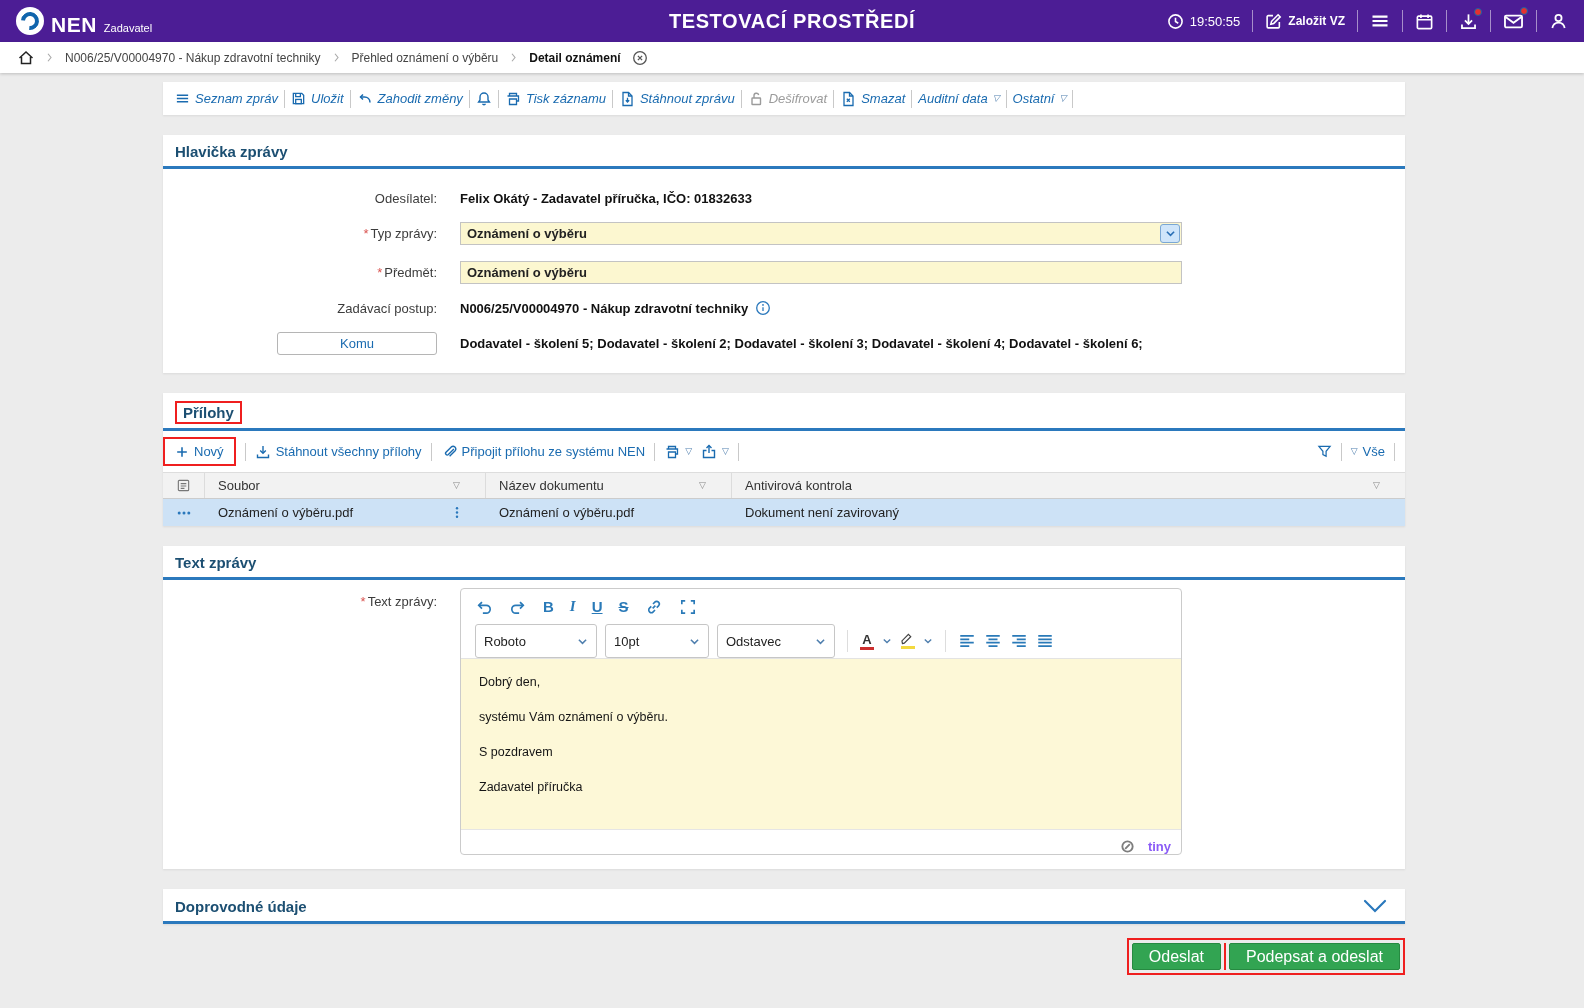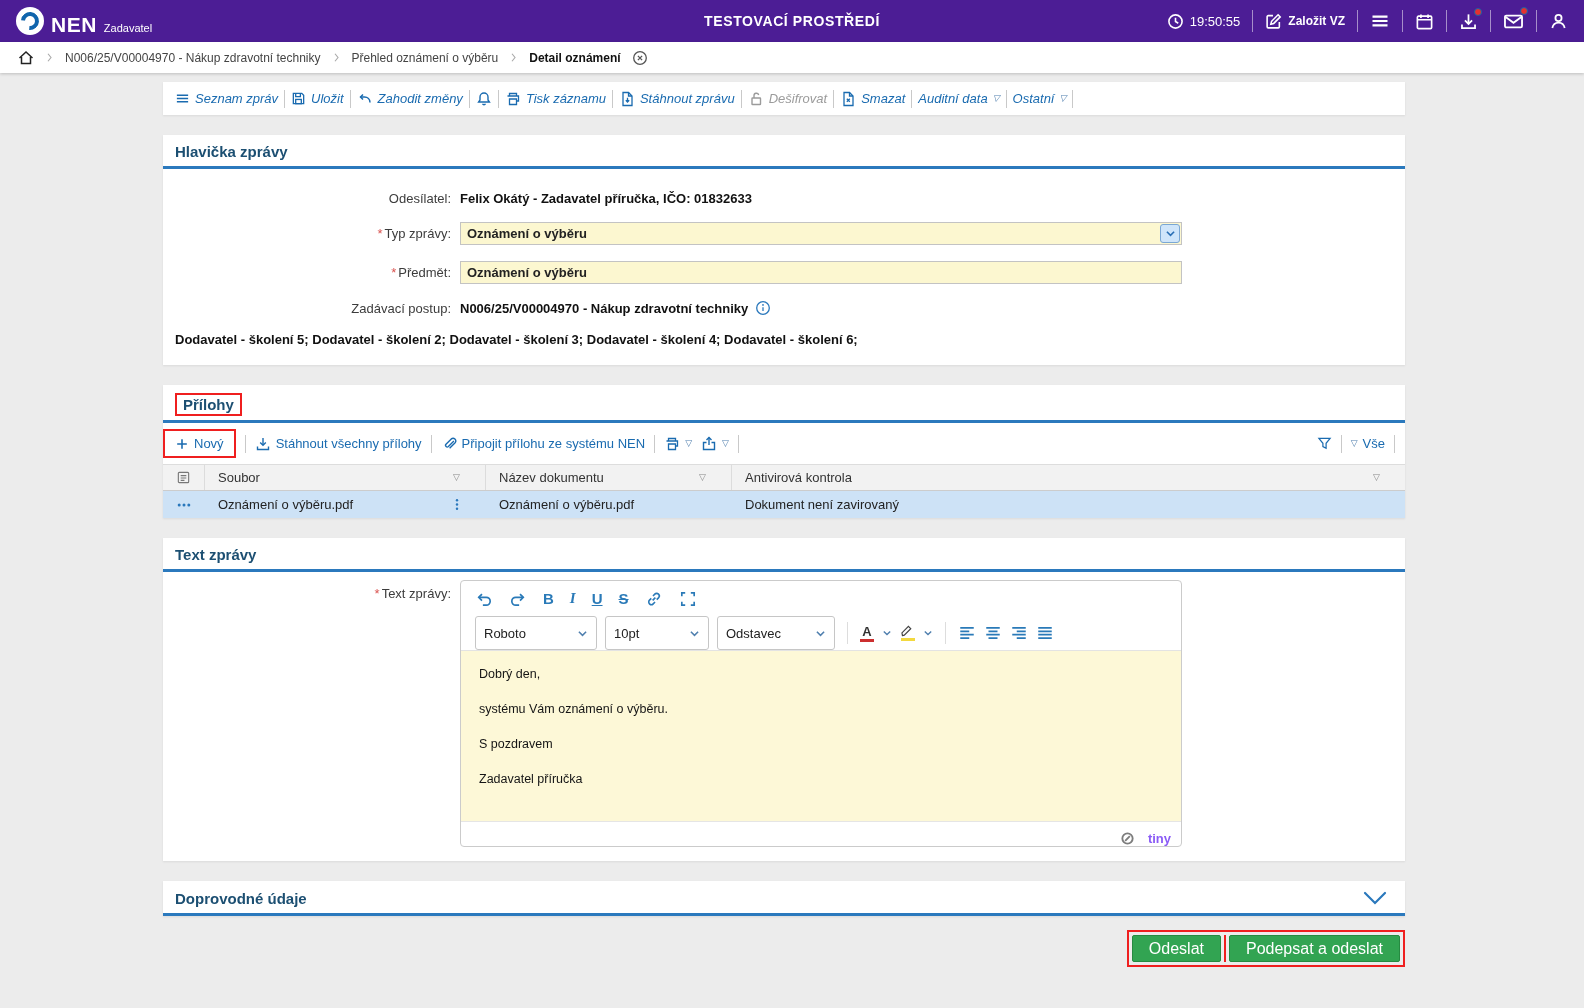--- a/index.html
+++ b/index.html
@@ -7,21 +7,21 @@
   body { font-family:"Liberation Sans", sans-serif; font-size:13px; color:#222; background:#ececec; }
   svg { display:block; }
 
   
   .topbar { height:42px; background:#4c1d95; color:#fff; display:flex; align-items:center; padding:0 16px; position:relative; }
   .brand { display:flex; align-items:flex-end; gap:7px; }
   .logo { width:28px; height:28px; border-radius:50%; background:#fff; position:relative; align-self:center; }
   .logo::after { content:""; position:absolute; inset:5px; border:4px solid #1165ad; border-left-color:transparent; border-radius:50%; transform:rotate(-40deg); }
   .brand-name { font-size:21px; font-weight:bold; letter-spacing:.5px; line-height:1; }
   .brand-sub { font-size:11px; line-height:1; padding-bottom:1px; }
-  .env-title { position:absolute; left:50%; top:50%; transform:translate(-50%,-50%); font-size:14px; font-weight:bold; letter-spacing:.6px; }
+  .env-title { position:absolute; left:50%; top:50%; transform:translate(-50%,-50%); font-size:20px; font-weight:bold; letter-spacing:.6px; }
   .top-right { margin-left:auto; display:flex; align-items:center; gap:12px; }
   .top-item { display:flex; align-items:center; gap:6px; cursor:pointer; }
   .vz-label { font-weight:bold; font-size:12px; }
   .time-label { font-size:13px; }
   .vdiv { width:1px; height:22px; background:rgba(255,255,255,.5); }
   .ic { position:relative; display:inline-flex; }
   .badge { position:absolute; top:-4px; right:-4px; width:8px; height:8px; border-radius:50%; background:#e53030; border:1px solid #1165ad; }
 
   
   .breadcrumb { height:31px; background:#fff; display:flex; align-items:center; gap:11px; padding:0 18px; box-shadow:0 1px 3px rgba(0,0,0,.2); position:relative; z-index:5; font-size:12px; color:#444; }
@@ -38,21 +38,21 @@
   .main-toolbar { margin-top:9px; background:#fff; height:33px; display:flex; align-items:center; gap:6px; padding:0 12px; color:#1a6bb0; box-shadow:0 1px 2px rgba(0,0,0,.08);font-style:italic; }
   .tb-item { display:flex; align-items:center; gap:5px; cursor:pointer; white-space:nowrap; }
   .tb-item.disabled { color:#9b9b9b; cursor:default; }
   .tb-sep { width:1px; height:18px; background:#c9c9c9; }
   .tri { font-size:9px; color:#4f7fae; line-height:1; }
   .tri-gray { font-size:9px; color:#888; line-height:1; }
 
   
   .card-body { padding:6px 12px 18px; }
   .form-row { display:flex; align-items:center; margin-top:16px; }
-  .flabel { width:285px; text-align:right; padding-right:9px; color:#3c3c3c; flex:none; }
+  .flabel { width:285px; text-align:right; padding-right:23px; color:#3c3c3c; flex:none; }
   .req { color:#d9534f; margin-right:2px; }
   .fvalue { font-weight:bold; color:#111; display:flex; align-items:center; gap:7px; }
   .field { width:722px; height:23px; background:#fcf7d0; border:1px solid #c3c3c3; display:flex; align-items:center; padding:0 6px; font-weight:bold; position:relative; }
   .select-btn { position:absolute; right:1px; top:1px; bottom:1px; width:20px; background:#cfe5fa; border:1px solid #7aa7d4; border-radius:3px; display:flex; align-items:center; justify-content:center; cursor:pointer; }
   .komu-btn { display:inline-flex; width:160px; height:23px; border:1px solid #b5b5b5; border-radius:3px; background:#fff; color:#1a6bb0; align-items:center; justify-content:center; cursor:pointer; }
 
   
   .annot { border:2px solid #ef1f1f; }
   .annot-title { display:inline-block; padding:1px 6px; }
 
@@ -332,20 +332,23 @@
           <span class="ic">
             <svg width="16" height="16" viewBox="0 0 16 16" fill="none" stroke="#2a78bc" stroke-width="1.3">
                 <circle cx="8" cy="8" r="6.3"></circle>
                 <path d="M8 7.3v3.6"></path>
                 <circle cx="8" cy="4.9" r=".9" fill="#2a78bc" stroke="none"></circle>
               </svg>
           </span>
         </span>
       </div>
       <div class="form-row">
+        <span class="flabel">
+          <span class="komu-btn">Komu</span>
+        </span>
         <span class="fvalue">Dodavatel - školení 5; Dodavatel - školení 2; Dodavatel - školení 3; Dodavatel - školení 4; Dodavatel - školení 6;</span>
       </div>
     </div>
   </section>
 
   <section class="card">
     <div class="card-titlebar" style="padding-bottom:4px;">
       <span class="annot annot-title">
         <span class="card-title">Přílohy</span>
       </span>

